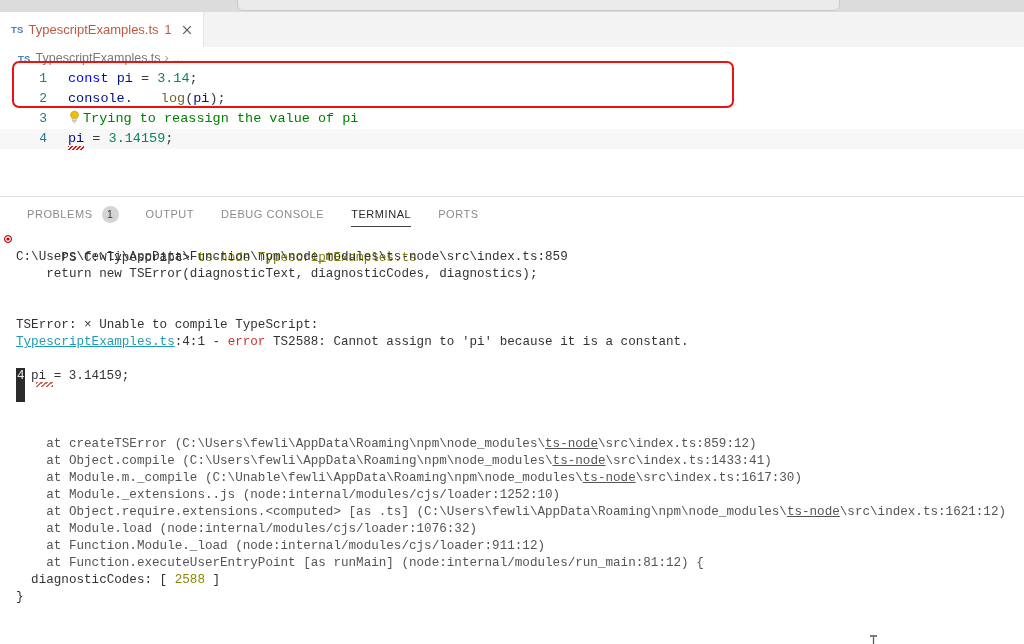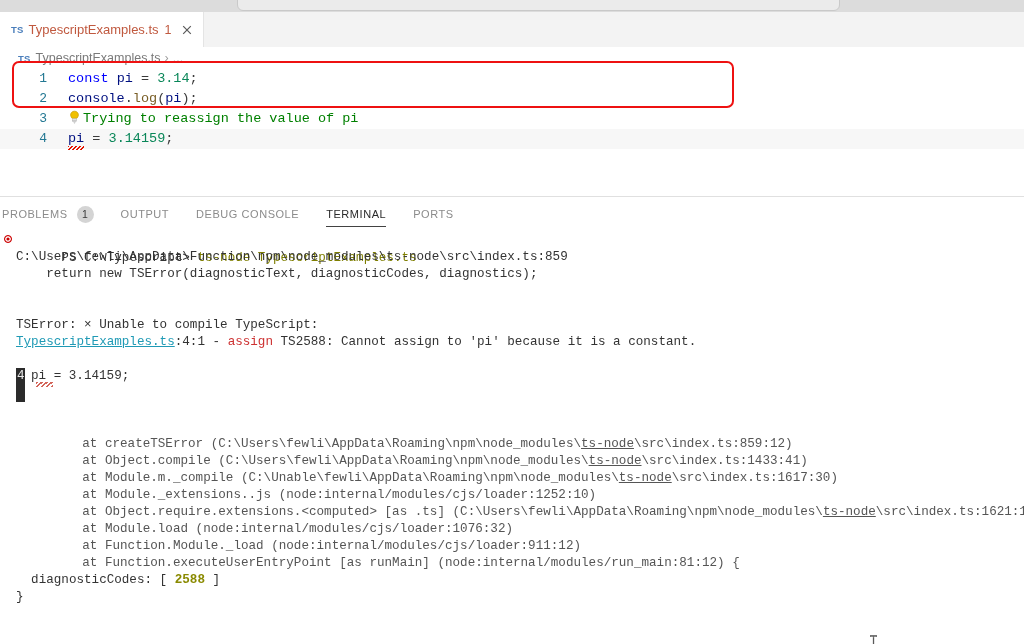--- a/index.html
+++ b/index.html
@@ -122,21 +122,21 @@
     font-size: 13px;
   }
   .codetext {
     position: absolute; left: 68px; top: 0;
     white-space: pre;
   }
   .kw  { color: #0000ff; }
   .var { color: #001080; }
   .num { color: #098658; }
   .punct { color: #3b3b3b; }
-  .fn { color: #795e26; }
+  .fn { color: #795e26; margin-left: 28px; }
   .comment { color: #008000; text-align: center; }
   .squiggle {
     position: absolute;
     left: 68px;
     bottom: -1px;
     width: 16px; height: 4px;
     background-image: repeating-linear-gradient(
       135deg, #e51400 0 1.4px, transparent 1.4px 2.8px);
     background-size: 4px 4px;
   }
@@ -152,21 +152,21 @@
   .panel-divider {
     position: absolute; left: 0; top: 196px;
     width: 1024px; height: 1px;
     background: #e0e0e0;
   }
   .paneltabs {
     position: absolute; left: 0; top: 197px;
     width: 1024px; height: 34px;
     background: #ffffff;
     display: flex; align-items: center;
-    padding-left: 2px;
+    padding-left: 27px;
   }
   .ptab {
     position: relative;
     display: flex; align-items: center;
     height: 34px;
     margin-right: 27px;
     font-size: 11px;
     letter-spacing: .55px;
     color: #8b8b8b;
     cursor: pointer;
@@ -216,22 +216,22 @@
     border-radius: 50%;
   }
   .mark.err {
     border: 1.4px solid #cc0000;
     background: #cc0000;
     box-shadow: inset 0 0 0 1.4px #ffffff;
   }
   .t-cmd { color: #7f7f00; margin-top: 20px; }
   .t-cyan { color: #1f9ab5; }
   .t-red { color: #cd3131; }
-  .t-yellow { color: #8a8a00; font-weight: bold; }
-  .t-dim { color: #555555; margin-left: 36px; }
+  .t-yellow { color: #8a8a00; }
+  .t-dim { color: #555555; }
   .t-link { text-decoration: underline; }
 
   
   .errbox {
     position: absolute;
     left: 12px; top: 61px;
     width: 722px; height: 47px;
     border: 2.4px solid #ee1111;
     border-radius: 7px;
     pointer-events: none;
@@ -356,21 +356,21 @@
       <span class="mark err"></span><span>PS C:\Typescript&gt; </span><span class="t-cmd">ts-node TypescriptExamples.ts</span>
     </div>
 
     <div class="tline"><span>C:\Users\fewli\AppData\Function\npm\node_modules\ts-node\src\index.ts:859</span></div>
     <div class="tline"><span>    return new TSError(diagnosticText, diagnosticCodes, diagnostics);</span></div>
 
     <div class="tline"> </div>
     <div class="tline"> </div>
 
     <div class="tline"><span>TSError: × Unable to compile TypeScript:</span></div>
-    <div class="tline"><span class="t-cyan t-link">TypescriptExamples.ts</span><span>:4:1 - </span><span class="t-red">assign</span><span> TS2588: Cannot assign to 'pi' because it is a constant.</span></div>
+    <div class="tline"><span class="t-cyan t-link">TypescriptExamples.ts</span><span>:4:1 - </span><span class="t-red">error</span><span> TS2588: Cannot assign to 'pi' because it is a constant.</span></div>
 
     <div class="tline"> </div>
 
     <div style="position:relative;height:34px;">
       <div class="gutmark"></div>
       <div class="gutmark-num">4</div>
       <div class="tline" style="padding-left:31px;"><span>pi = 3.14159;</span></div>
       <div class="term-squiggle"></div>
     </div>
 

